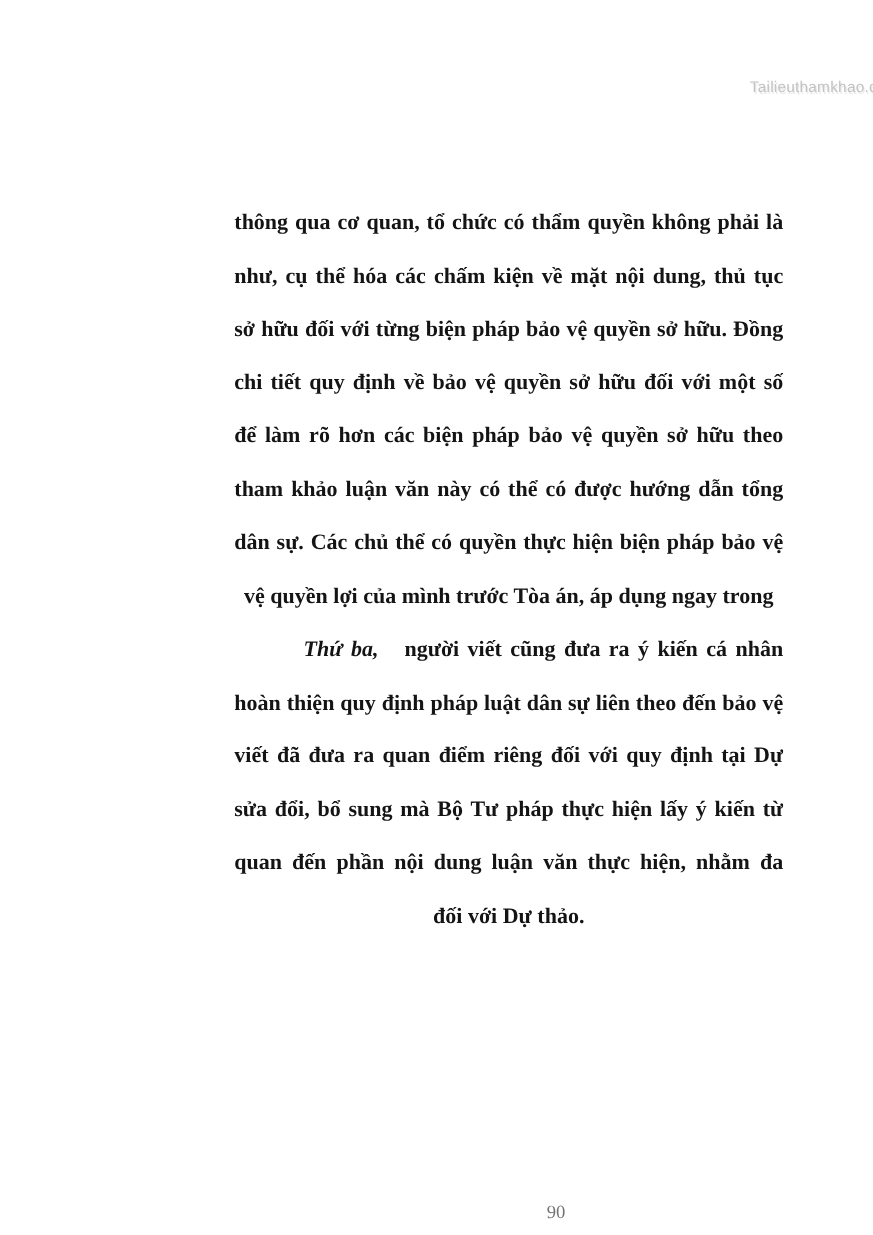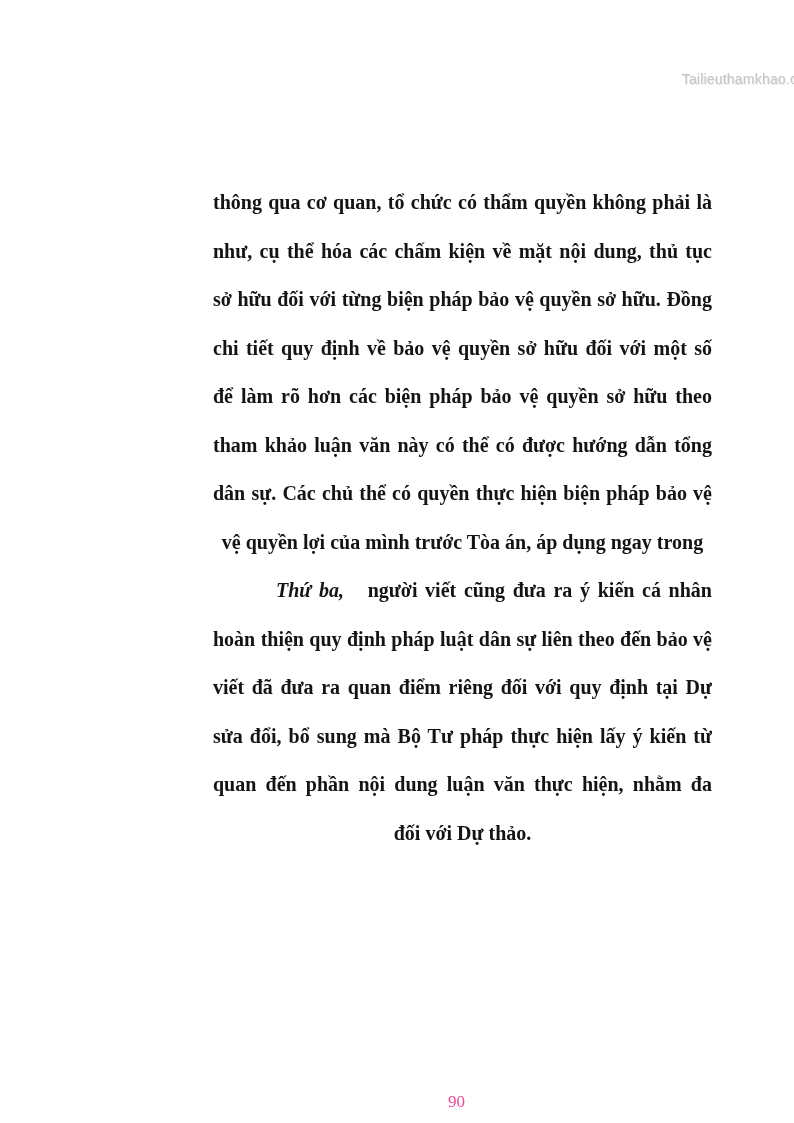--- a/index.html
+++ b/index.html
@@ -49,25 +49,25 @@
   }
   .line.indent {
     text-indent: 47px;
   }
   .line em {
     font-style: italic;
   }
   .page-number {
     position: absolute;
     top: 1028px;
-    left: 384px;
+    left: 400px;
     width: 50px;
-    text-align: left;
+    text-align: right;
     font-size: 17px;
-    color: #ec4899;
+    color: #737373;
   }
 </style>
 </head>
 <body>
 
 <div class="page">
   <div class="watermark">Tailieuthamkhao.com</div>
 
   <div class="content" id="content">
       <div class="line just">thông qua cơ quan, tổ chức có thẩm quyền không phải là Tòa án để yêu cầu</div>

